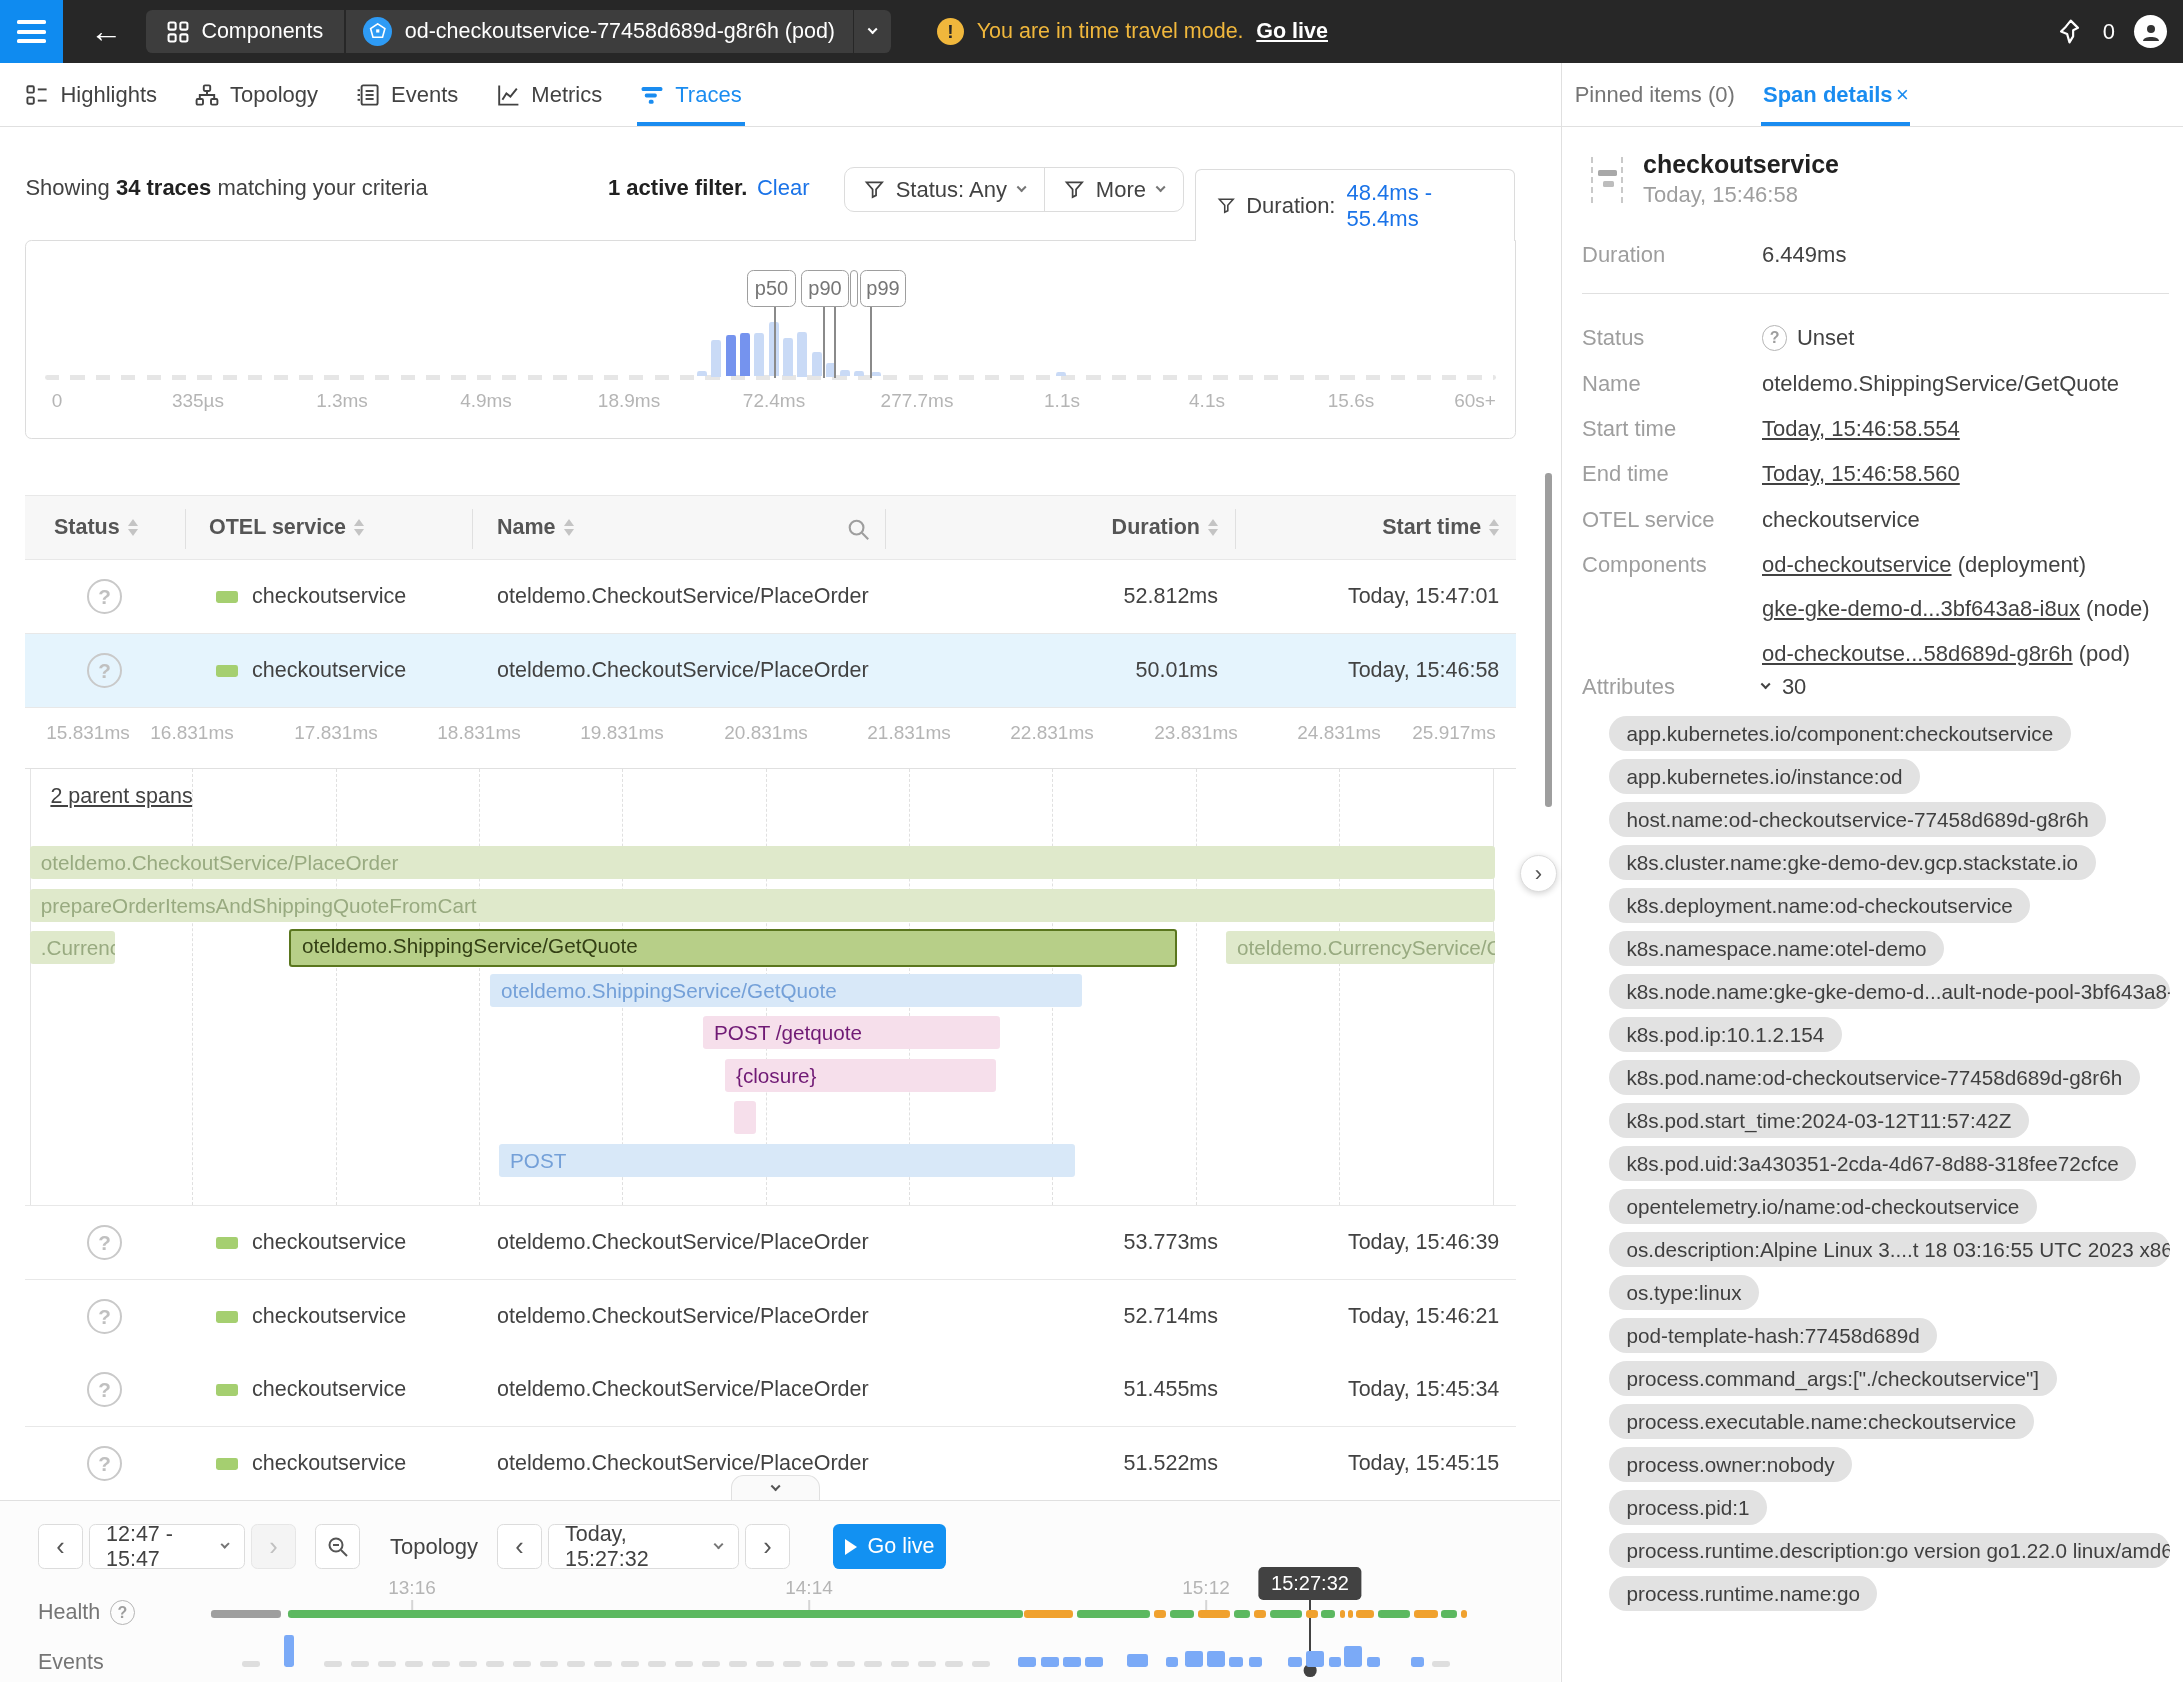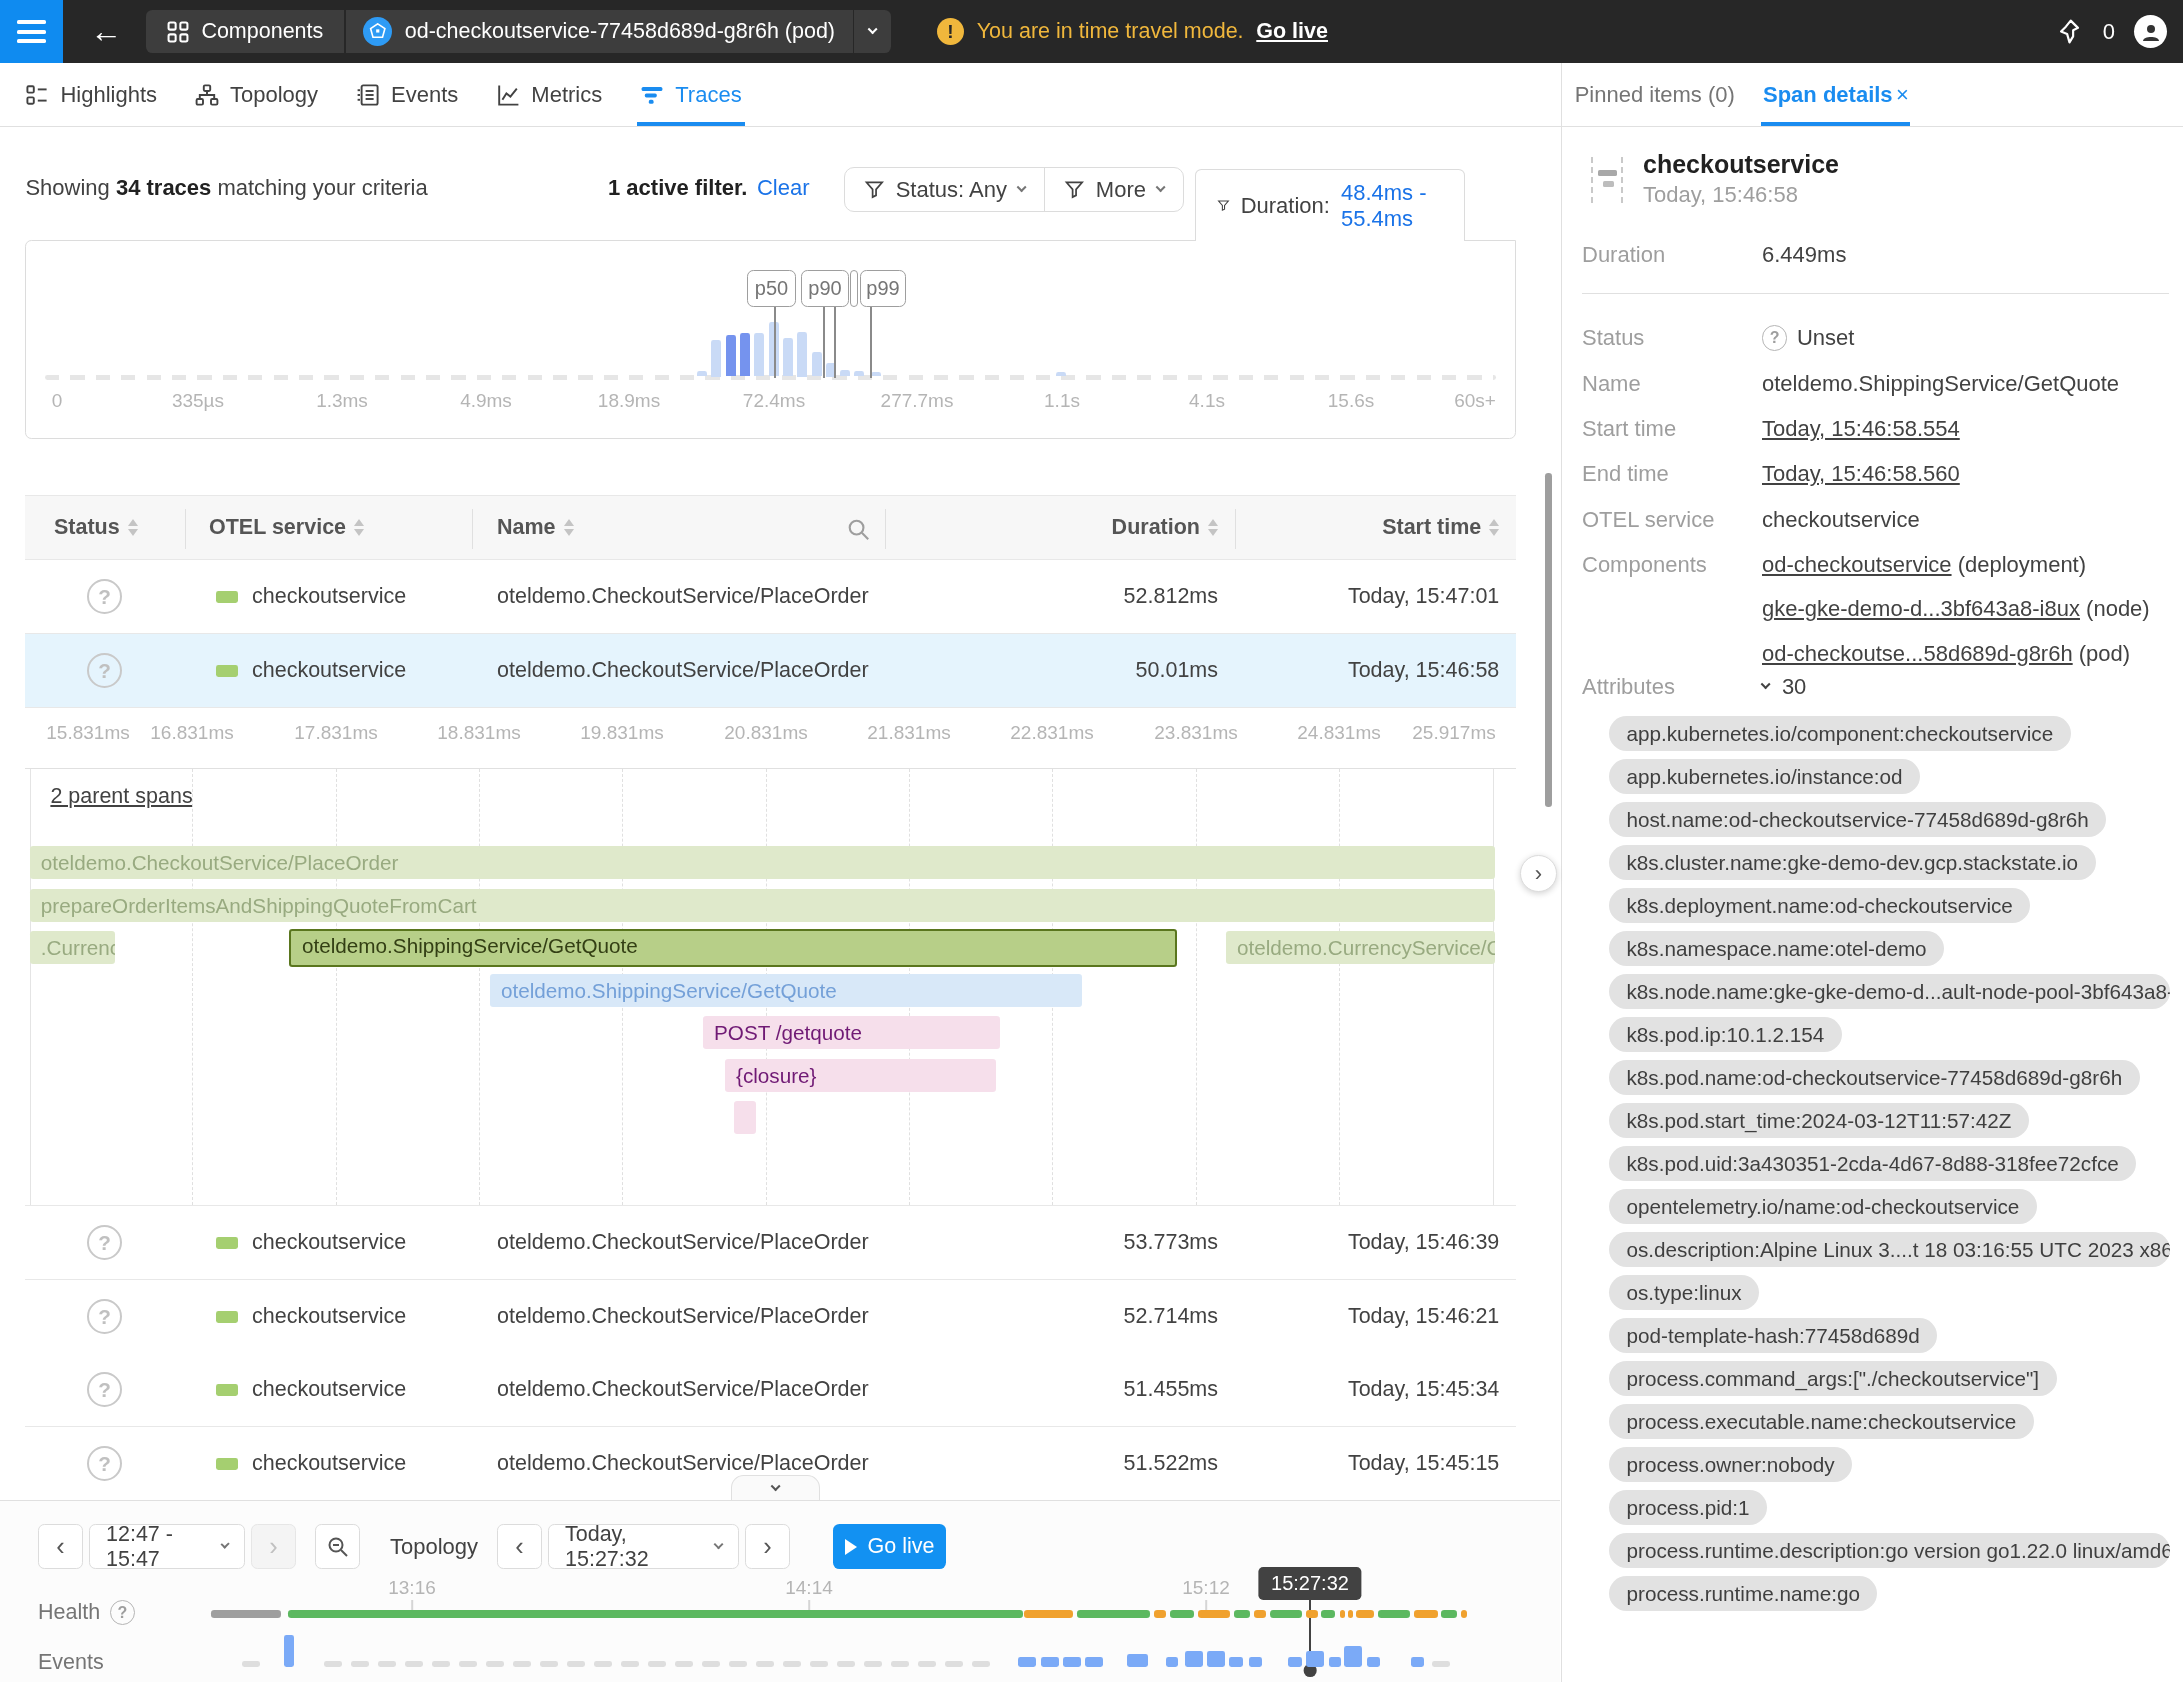--- a/index.html
+++ b/index.html
@@ -32,21 +32,21 @@
 
   
   .summary { position:absolute; left:25.4px; top:175px; font-size:22px; color:#424242; }
   .summary b { color:#212121; }
   .active-filter { position:absolute; left:608px; top:175px; font-size:22px; display:flex; gap:9.5px; }
   .active-filter b { color:#212121; }
   .link { color:#1a73e8; cursor:pointer; }
   .filter-group { position:absolute; left:844px; top:167px; height:45px; background:#fff; border:0.8px solid #dcdcdc; border-radius:10px; display:flex; }
   .fbtn { display:flex; align-items:center; gap:11px; padding:0 19px; font-size:22px; color:#424242; cursor:pointer; }
   .fbtn + .fbtn { border-left:0.8px solid #dcdcdc; }
-  .duration-chip { position:absolute; left:1195px; top:169px; width:270px; height:72px; background:#fff; border:0.8px solid #dcdcdc; border-bottom:none; border-radius:6.4px 6.4px 0 0; display:flex; align-items:center; gap:11px; padding:0 20.7px; font-size:22px; z-index:2; }
+  .duration-chip { position:absolute; left:1195px; top:169px; width:320px; height:72px; background:#fff; border:0.8px solid #dcdcdc; border-bottom:none; border-radius:6.4px 6.4px 0 0; display:flex; align-items:center; gap:11px; padding:0 20.7px; font-size:22px; z-index:2; }
 
   
   .histo-panel { position:absolute; left:25px; top:240px; width:1491px; height:199px; border:0.8px solid #dcdcdc; border-radius:6.4px 0 6.4px 6.4px; background:#fff; }
   .hbase { position:absolute; left:19px; right:19px; top:134px; height:4.8px; background:repeating-linear-gradient(90deg,#e6e6e6 0 14.3px,transparent 14.3px 25.4px); border-radius:2.4px; }
   .hbar { position:absolute; width:10.3px; border-radius:2.4px 2.4px 0 0; background:#c9daf6; }
   .hbar.sel { background:#7593ee; }
   .hax { position:absolute; top:149px; transform:translateX(-50%); font-size:19px; color:#b5b5b5; white-space:nowrap; }
   .pbox { position:absolute; top:29px; height:37px; background:#fff; border:1.6px solid #9e9e9e; border-radius:6.4px; font-size:20px; color:#757575; display:flex; align-items:center; justify-content:center; z-index:2; }
   .pstem { position:absolute; top:64px; width:1.6px; height:73px; background:#8a8a8a; }
 
@@ -424,20 +424,21 @@
       <div class="wlab" style="left: 1429px;">25.917ms</div>
       <div class="span green" style="left: 4.8px; width: 1465px; top: 138px;">oteldemo.CheckoutService/PlaceOrder</div>
       <div class="span green" style="left: 4.8px; width: 1465px; top: 181px;">prepareOrderItemsAndShippingQuoteFromCart</div>
       <div class="span green" style="left: 4.8px; width: 85px; top: 223px;">.CurrencyServ...</div>
       <div class="span green-selected" style="left: 264px; width: 888px; top: 221px; height: 38px;">oteldemo.ShippingService/GetQuote</div>
       <div class="span green" style="left: 1201px; width: 269px; top: 223px;">oteldemo.CurrencyService/Co</div>
       <div class="span blue" style="left: 465px; width: 592px; top: 266px;">oteldemo.ShippingService/GetQuote</div>
       <div class="span pink" style="left: 678px; width: 297px; top: 308px;">POST /getquote</div>
       <div class="span pink" style="left: 700px; width: 271px; top: 351px;">{closure}</div>
       <div class="span pink" style="left: 709px; width: 7.2px; top: 393px;"></div>
+      <div class="span blue" style="left: 474px; width: 576px; top: 436px;">POST</div>
     </div>
 
   <div class="collapse-pill">
       <span class="chev sm" style="border-color:#555;"></span>
     </div>
 
   <div class="timebar" id="timebar">
     <div class="tbtn" style="left:38px;width:45px;">‹</div>
     <div class="tdd" style="left:89px;width:156px;">
         <span>12:47 - 15:47</span>

